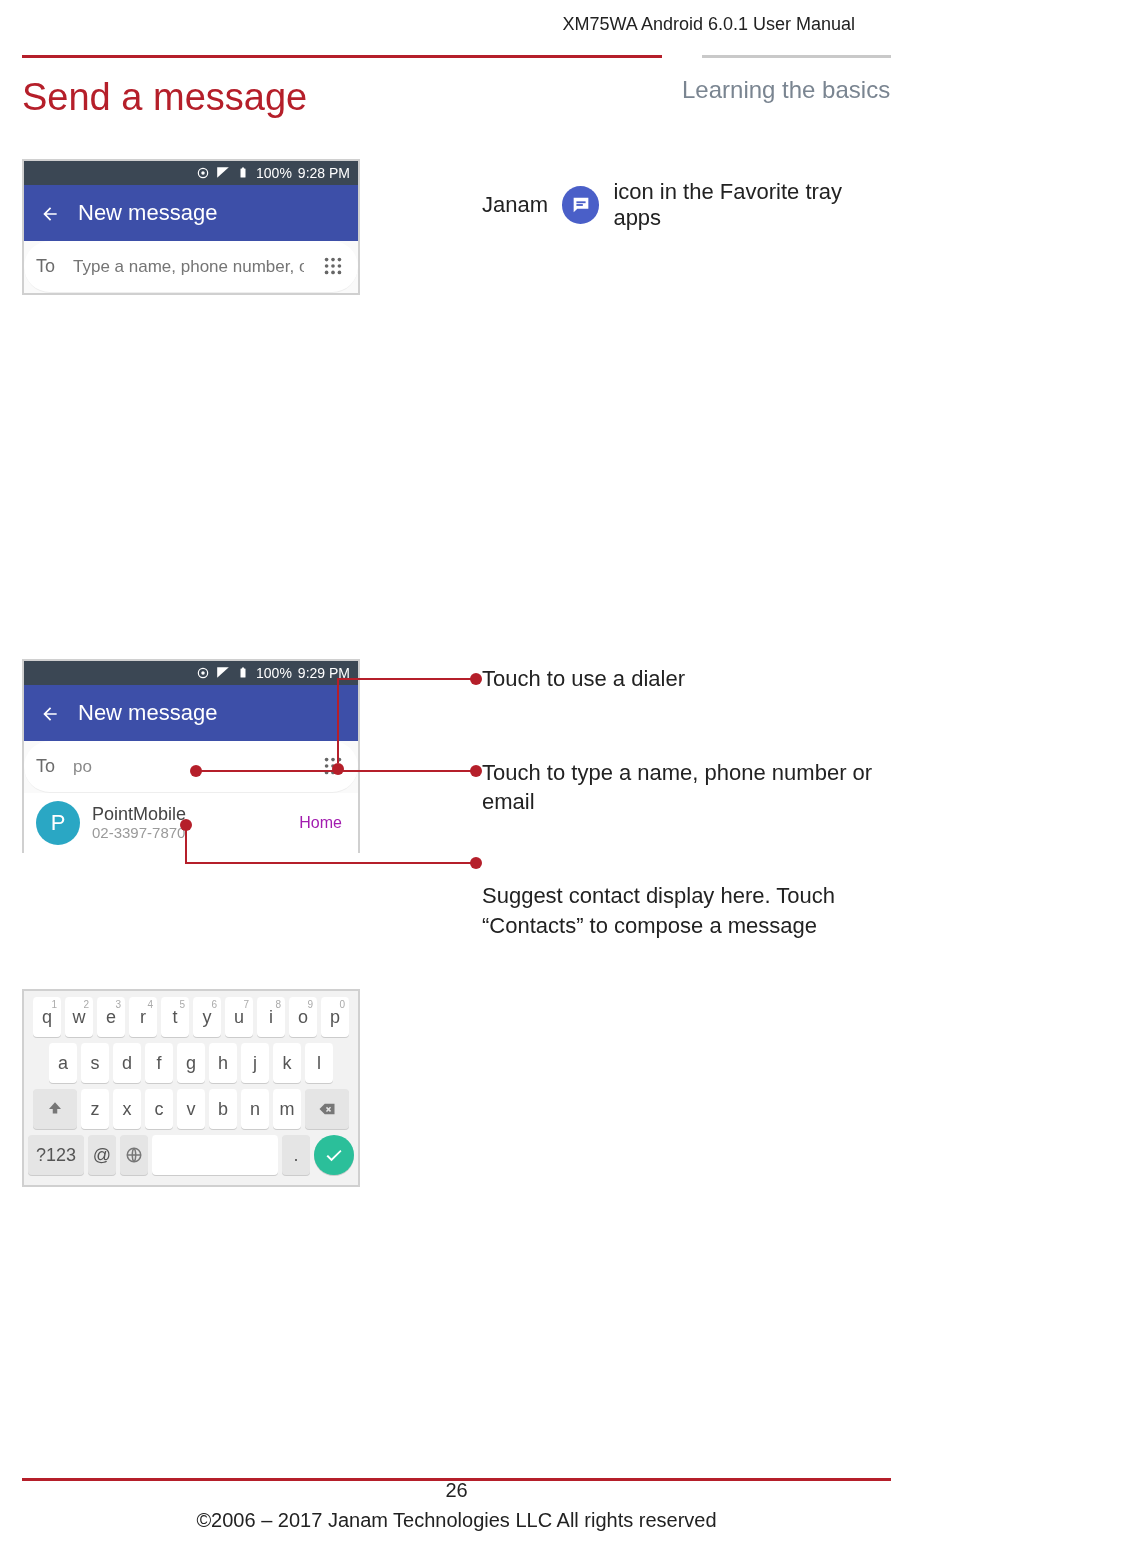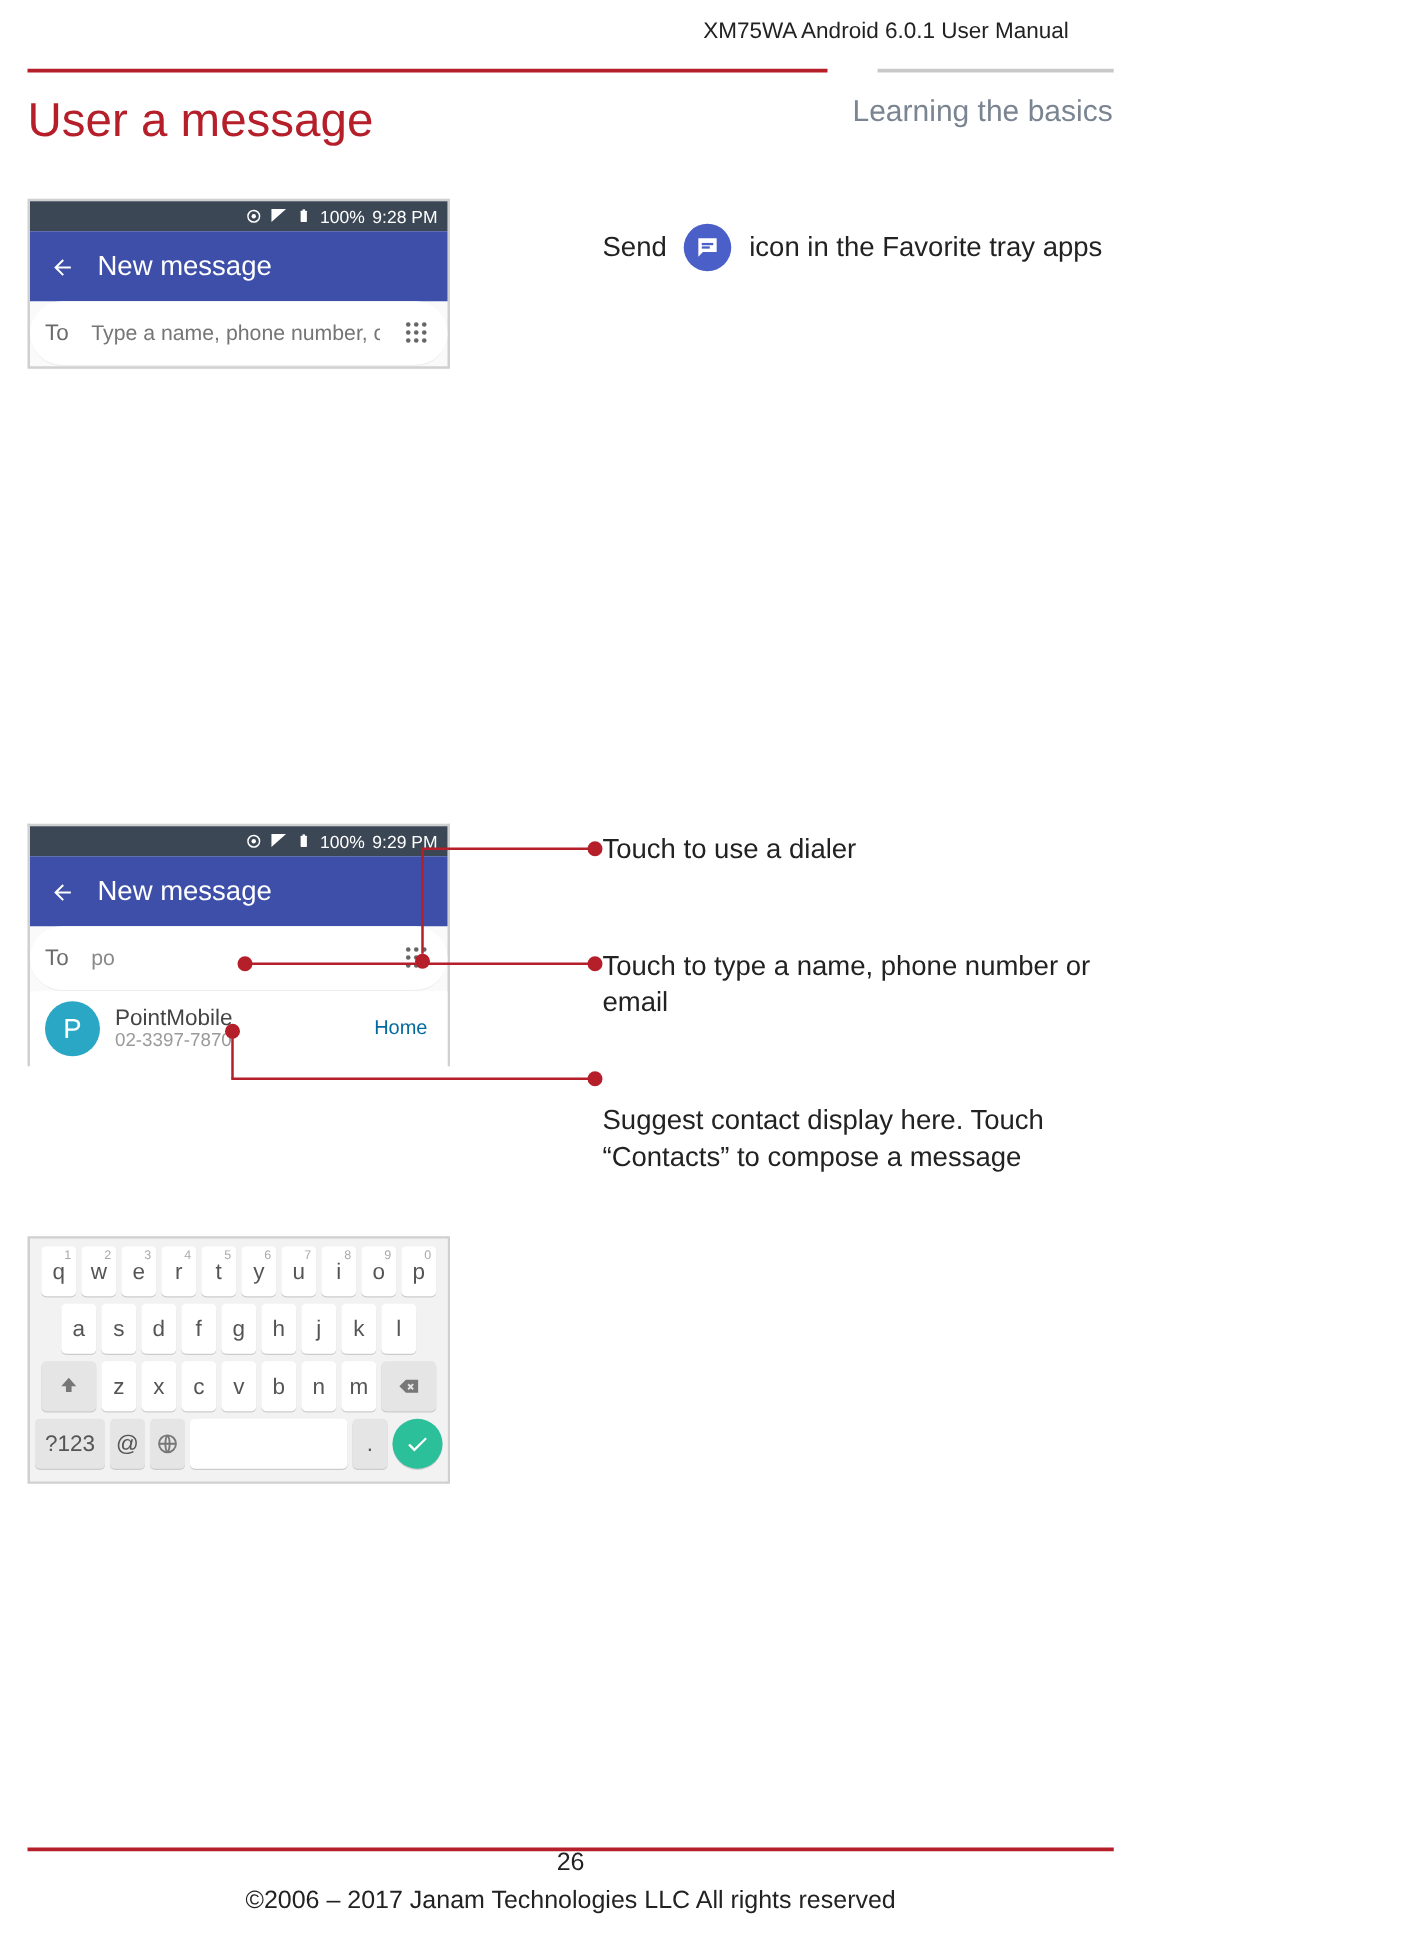--- a/index.html
+++ b/index.html
@@ -108,21 +108,21 @@
     padding:0 12px; gap:12px; font-size:18px;
   }
   .avatar {
     width:44px; height:44px; border-radius:50%; background:#2aa7c4;
     color:#fff; display:flex; align-items:center; justify-content:center;
     font-size:22px; font-weight:400;
   }
   .contact-text { flex:1; }
   .contact-name { font-size:18px; color:#444; line-height:1.1; }
   .contact-num  { font-size:15px; color:#9a9a9a; }
-  .contact-type { font-size:16px; color:#0369a1; margin-right:4px; }
+  .contact-type { font-size:16px; color:#a21caf; margin-right:4px; }
 
   
   .suggest-bar {
     background:#eaeaea; height:44px; display:flex; align-items:center;
     justify-content:center; font-size:17px; color:#777;
   }
 
   
   .kbd { background:#f2f2f2; padding:6px 4px 4px; }
   .kbd-row { display:flex; justify-content:center; gap:4px; margin-bottom:6px; }
@@ -190,21 +190,21 @@
 <div class="page">
 
   <div class="meta-top">XM75WA Android 6.0.1 User Manual</div>
 
   <div class="rule-row">
     <div class="rule-left"></div>
     <div class="rule-right"></div>
   </div>
 
   <div class="title-row">
-    <div class="title-left">User a message</div>
+    <div class="title-left">Send a message</div>
     <div class="title-right">Learning the basics</div>
   </div>
 
   <div class="content">
 
     <div class="phone phone-1">
       <div class="statusbar">
         <span class="sb-icon">
           <svg viewBox="0 0 24 24" width="14" height="14" fill="#fff">
               <circle cx="12" cy="12" r="8" stroke="#fff" stroke-width="2" fill="none"></circle>
@@ -248,21 +248,21 @@
               <circle cx="19" cy="12" r="2"></circle>
             <circle cx="5" cy="19" r="2"></circle>
               <circle cx="12" cy="19" r="2"></circle>
               <circle cx="19" cy="19" r="2"></circle>
           </svg>
         </span>
       </div>
     </div>
 
     <div class="instruct-1">
-      <span>Send</span>
+      <span>Janam</span>
       <span class="msg-icon">
         <svg viewBox="0 0 24 24" width="22" height="22" fill="#fff">
           <path d="M4 4h16v12H8l-4 4V4z"></path>
             <rect x="7" y="8" width="10" height="2" fill="#4a5fc8"></rect>
             <rect x="7" y="11" width="7" height="2" fill="#4a5fc8"></rect>
         </svg>
       </span>
       <span>icon in the Favorite tray apps</span>
     </div>
 

